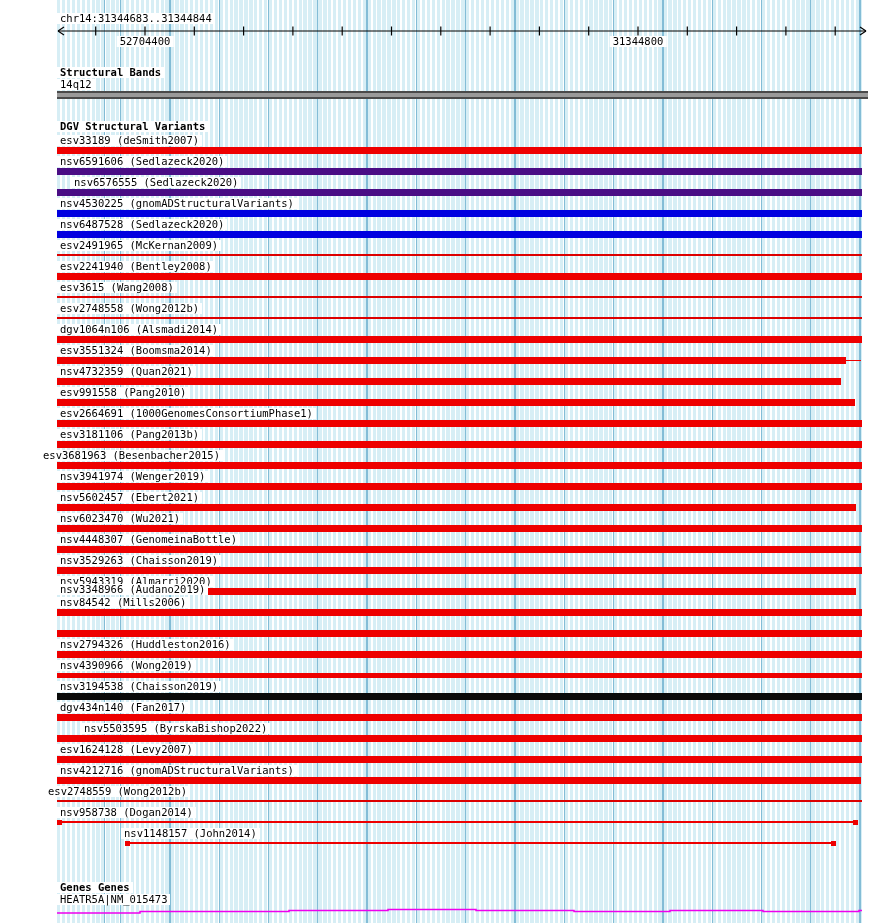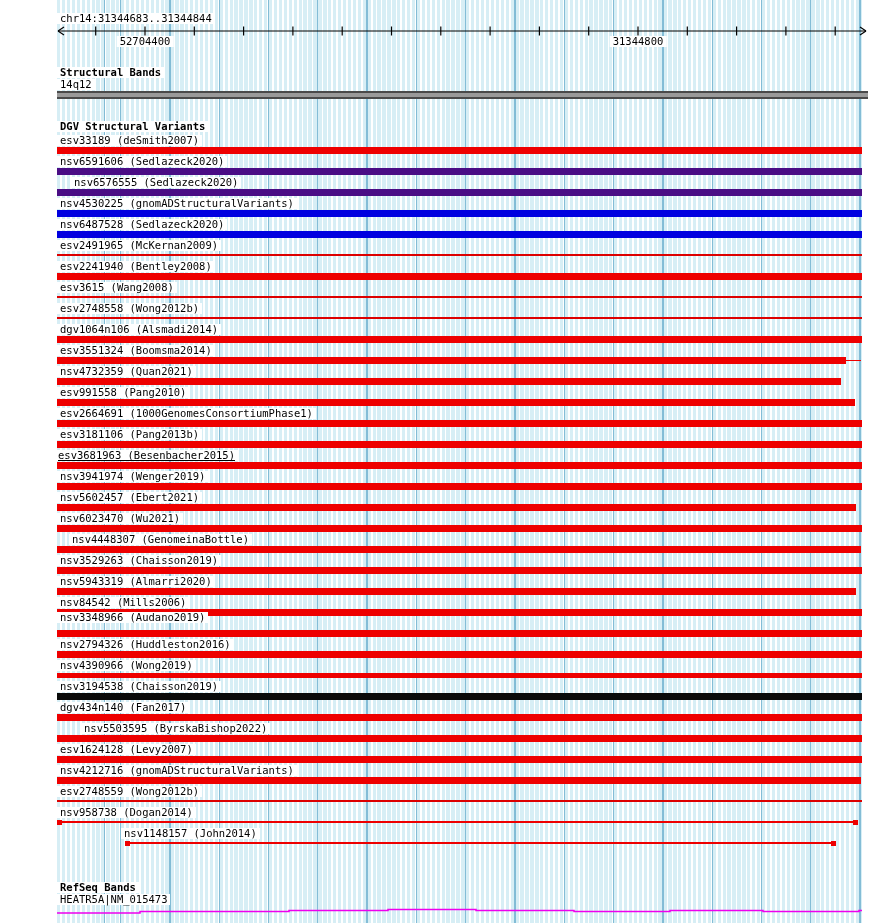--- a/index.html
+++ b/index.html
@@ -81,62 +81,62 @@
       <div class="bar" style="left: 57px; top: 357px; width: 789px; height: 7px; background: rgb(238, 0, 0);"></div>
       <div class="bar" style="left: 846px; top: 359.5px; width: 15px; height: 1.6px; background: rgb(238, 0, 0);"></div>
       <div class="lbl" style="left: 57px; top: 366px;">nsv4732359 (Quan2021)</div>
       <div class="bar" style="left: 57px; top: 378px; width: 784px; height: 7px; background: rgb(238, 0, 0);"></div>
       <div class="lbl" style="left: 57px; top: 387px;">esv991558 (Pang2010)</div>
       <div class="bar" style="left: 57px; top: 399px; width: 798px; height: 7px; background: rgb(238, 0, 0);"></div>
       <div class="lbl" style="left: 57px; top: 408px;">esv2664691 (1000GenomesConsortiumPhase1)</div>
       <div class="bar" style="left: 57px; top: 420px; width: 805px; height: 7px; background: rgb(238, 0, 0);"></div>
       <div class="lbl" style="left: 57px; top: 429px;">esv3181106 (Pang2013b)</div>
       <div class="bar" style="left: 57px; top: 441px; width: 805px; height: 7px; background: rgb(238, 0, 0);"></div>
-      <div class="lbl" style="left: 55px; top: 450px; text-decoration: underline;">esv3681963 (Besenbacher2015)</div>
+      <div class="lbl" style="left: 40px; top: 450px;">esv3681963 (Besenbacher2015)</div>
       <div class="bar" style="left: 57px; top: 462px; width: 805px; height: 7px; background: rgb(238, 0, 0);"></div>
       <div class="lbl" style="left: 57px; top: 471px;">nsv3941974 (Wenger2019)</div>
       <div class="bar" style="left: 57px; top: 483px; width: 805px; height: 7px; background: rgb(238, 0, 0);"></div>
       <div class="lbl" style="left: 57px; top: 492px;">nsv5602457 (Ebert2021)</div>
       <div class="bar" style="left: 57px; top: 504px; width: 799px; height: 7px; background: rgb(238, 0, 0);"></div>
       <div class="lbl" style="left: 57px; top: 513px;">nsv6023470 (Wu2021)</div>
       <div class="bar" style="left: 57px; top: 525px; width: 805px; height: 7px; background: rgb(238, 0, 0);"></div>
-      <div class="lbl" style="left: 57px; top: 534px; margin-left: 12px;">nsv4448307 (GenomeinaBottle)</div>
+      <div class="lbl" style="left: 57px; top: 534px;">nsv4448307 (GenomeinaBottle)</div>
       <div class="bar" style="left: 57px; top: 546px; width: 804px; height: 7px; background: rgb(238, 0, 0);"></div>
       <div class="lbl" style="left: 57px; top: 555px;">nsv3529263 (Chaisson2019)</div>
       <div class="bar" style="left: 57px; top: 567px; width: 805px; height: 7px; background: rgb(238, 0, 0);"></div>
       <div class="lbl" style="left: 57px; top: 576px;">nsv5943319 (Almarri2020)</div>
       <div class="bar" style="left: 57px; top: 588px; width: 799px; height: 7px; background: rgb(238, 0, 0);"></div>
       <div class="lbl" style="left: 57px; top: 597px;">nsv84542 (Mills2006)</div>
       <div class="bar" style="left: 57px; top: 609px; width: 805px; height: 7px; background: rgb(238, 0, 0);"></div>
-      <div class="lbl" style="left: 57px; top: 612px;">nsv3348966 (Audano2019)</div>
+      <div class="lbl" style="left: 57px; top: 584px;">nsv3348966 (Audano2019)</div>
       <div class="bar" style="left: 57px; top: 630px; width: 805px; height: 7px; background: rgb(238, 0, 0);"></div>
       <div class="lbl" style="left: 57px; top: 639px;">nsv2794326 (Huddleston2016)</div>
       <div class="bar" style="left: 57px; top: 651px; width: 805px; height: 7px; background: rgb(238, 0, 0);"></div>
       <div class="lbl" style="left: 57px; top: 660px;">nsv4390966 (Wong2019)</div>
       <div class="bar" style="left: 57px; top: 672.5px; width: 805px; height: 5px; background: rgb(238, 0, 0);"></div>
       <div class="lbl" style="left: 57px; top: 681px;">nsv3194538 (Chaisson2019)</div>
       <div class="bar" style="left: 57px; top: 693px; width: 805px; height: 7px; background: rgb(10, 10, 10);"></div>
       <div class="lbl" style="left: 57px; top: 702px;">dgv434n140 (Fan2017)</div>
       <div class="bar" style="left: 57px; top: 714px; width: 805px; height: 7px; background: rgb(238, 0, 0);"></div>
       <div class="lbl" style="left: 57px; top: 723px; margin-left: 24px;">nsv5503595 (ByrskaBishop2022)</div>
       <div class="bar" style="left: 57px; top: 735px; width: 805px; height: 7px; background: rgb(238, 0, 0);"></div>
       <div class="lbl" style="left: 57px; top: 744px;">esv1624128 (Levy2007)</div>
       <div class="bar" style="left: 57px; top: 756px; width: 805px; height: 7px; background: rgb(238, 0, 0);"></div>
       <div class="lbl" style="left: 57px; top: 765px;">nsv4212716 (gnomADStructuralVariants)</div>
       <div class="bar" style="left: 57px; top: 777px; width: 804px; height: 7px; background: rgb(238, 0, 0);"></div>
-      <div class="lbl" style="left: 57px; top: 786px;">esv2748559 (Wong2012b)</div>
+      <div class="lbl" style="left: 45px; top: 786px;">esv2748559 (Wong2012b)</div>
       <div class="bar" style="left: 57px; top: 800px; width: 805px; height: 2px; background: rgb(221, 0, 0);"></div>
       <div class="lbl" style="left: 57px; top: 807px; text-align: right;">nsv958738 (Dogan2014)</div>
       <div class="bar" style="left: 57px; top: 821px; width: 801px; height: 1.6px; background: rgb(238, 0, 0);"></div>
       <div class="bar" style="left: 57px; top: 819.5px; width: 5px; height: 5px; background: rgb(238, 0, 0);"></div>
       <div class="bar" style="left: 853px; top: 819.5px; width: 5px; height: 5px; background: rgb(238, 0, 0);"></div>
       <div class="lbl" style="left: 121px; top: 828px;">nsv1148157 (John2014)</div>
       <div class="bar" style="left: 125px; top: 842px; width: 711px; height: 1.6px; background: rgb(238, 0, 0);"></div>
       <div class="bar" style="left: 125px; top: 840.5px; width: 5px; height: 5px; background: rgb(238, 0, 0);"></div>
       <div class="bar" style="left: 831px; top: 840.5px; width: 5px; height: 5px; background: rgb(238, 0, 0);"></div>
     </div>
 
-  <div class="lbl hd" style="left:57px;top:882px;">RefSeq Bands</div>
+  <div class="lbl hd" style="left:57px;top:882px;">Genes Genes</div>
   <div class="lbl" style="left:57px;top:894px;">HEATR5A|NM_015473</div>
   <svg id="gene-svg" width="890" height="923">
       <polyline points="57,913 140,913 140,911.5 289,911.5 289,910.5 388,910.5 388,909.5 476,909.5 476,910.5 574,910.5 574,911.5 670,911.5 670,910.5 763,910.5 763,911.5 859,911.5 859,910.5 862,910.5" fill="none" stroke="#ee00ee" stroke-width="1.5"></polyline>
     </svg>
 </div>
 
 </body></html>

